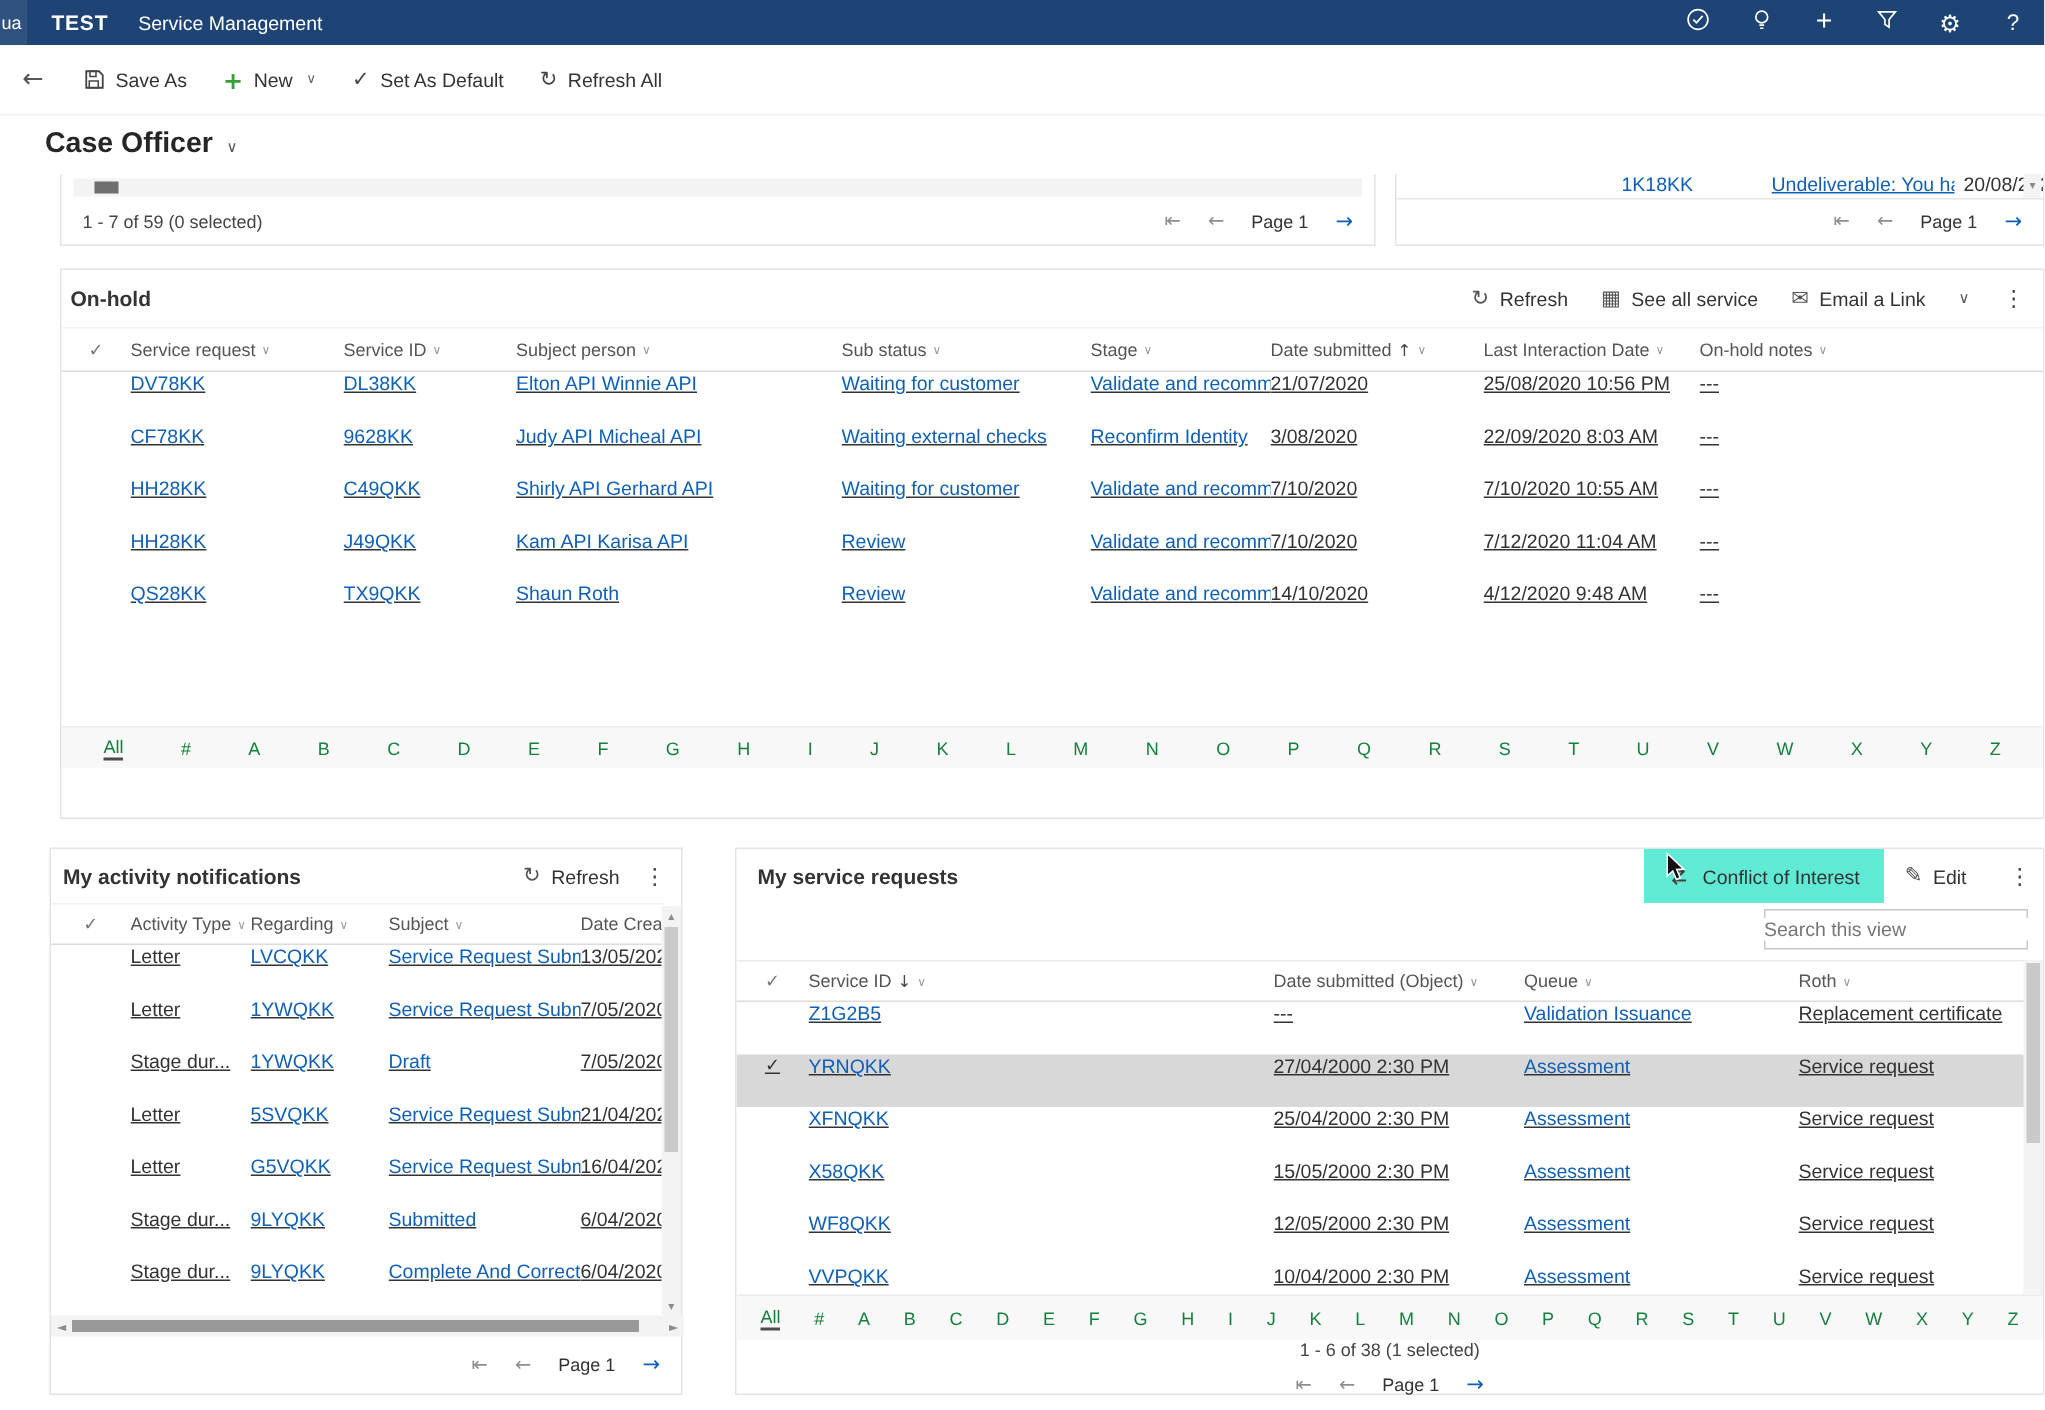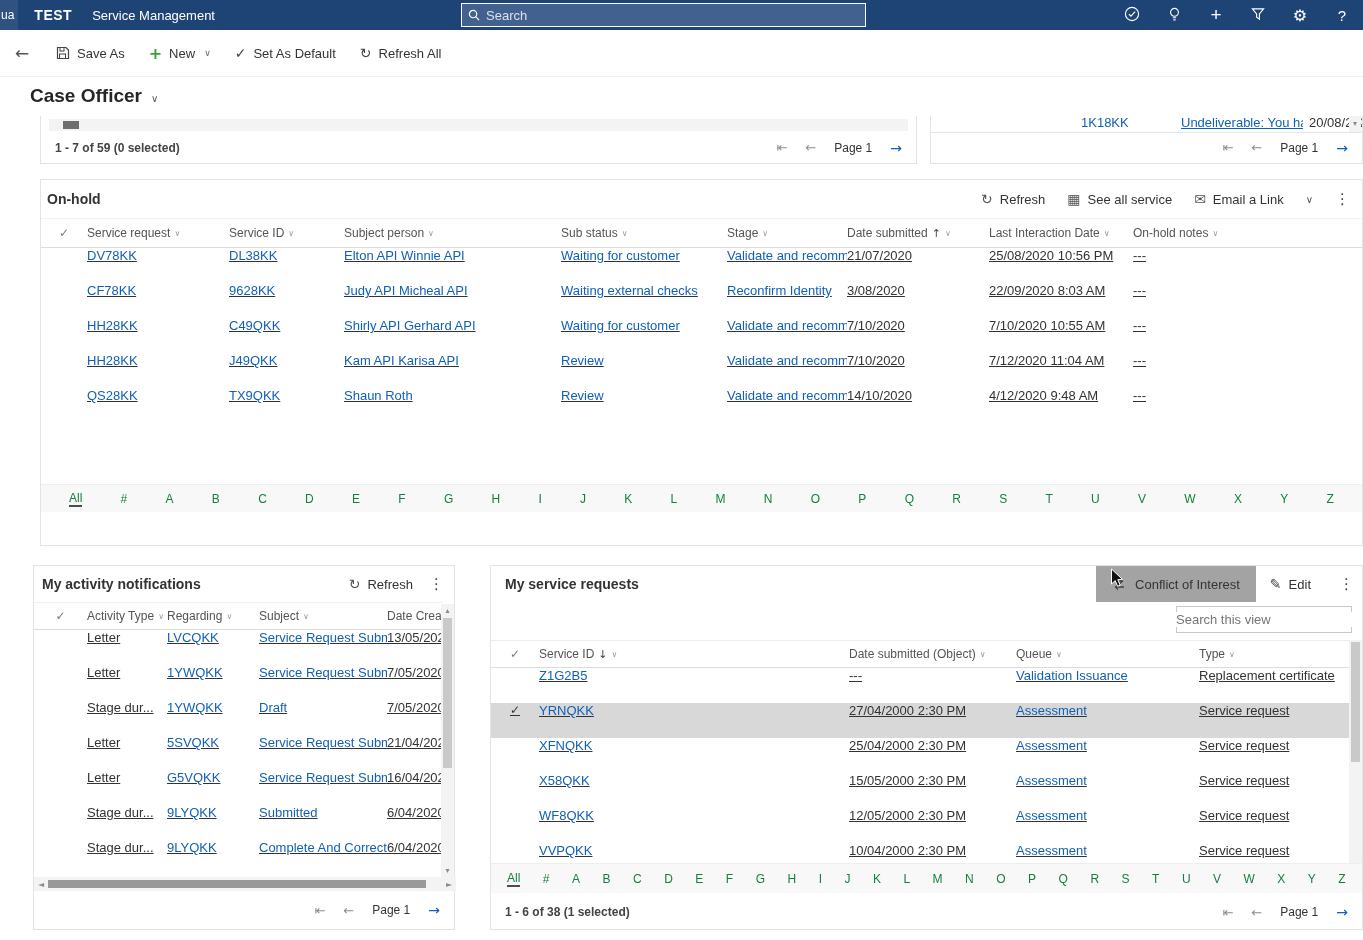--- a/index.html
+++ b/index.html
@@ -53,21 +53,21 @@
   .sel { background:#d8d8d8; }
   .sel .chkcol { color:#333; }
 
   .oh0{width:46px}.oh1{width:142px}.oh2{width:115px}.oh3{width:217px}.oh4{width:166px}
   .oh5{width:120px}.oh6{width:142px}.oh7{width:144px}.oh8{flex:1}
   .ac0{width:53px}.ac1{width:80px}.ac2{width:92px}.ac3{width:128px}.ac4{flex:1}
   .sr0{width:48px}.sr1{width:310px}.sr2{width:167px}.sr3{width:183px}.sr4{flex:1}
 
   .alpha { display:flex; align-items:center; justify-content:space-between; background:#f8f8f8; border-top:1px solid #eee; font-size:12px; color:#15803d; }
   .alpha span.active { border-bottom:2px solid #4c4c4c; }
-  .grid-footer { font-size:12px; color:#444; display:flex; align-items:center;font-weight:bold; }
+  .grid-footer { font-size:12px; color:#444; display:flex; align-items:center; }
 
   .pager { display:flex; align-items:center; gap:18px; font-size:12px; color:#333; }
   .pgi { color:#8d8d8d; font-size:13px; }
   .pgnext { color:#1160b7; font-size:14px; }
 
   
   .sb-track { background:#f3f3f3; position:absolute; }
   .sb-thumb { background:#c9c9c9; position:absolute; }
   .sb-arrow { position:absolute; color:#8b8b8b; font-size:8px; text-align:center; width:100%; }
 
@@ -100,53 +100,46 @@
   .panelD .vs { right:0; top:38px; width:13px; height:273px; }
   .panelD .vs .sb-thumb { left:2px; top:14px; width:9px; height:150px; }
   .panelD .hs { left:0; top:311px; width:422px; height:14px; }
   .panelD .hs .sb-thumb { left:14px; top:3px; width:378px; height:8px; background:#999; }
   .panelD .foot { position:absolute; left:0; top:325px; width:422px; height:38px; display:flex; align-items:center; justify-content:flex-end; padding-right:16px; }
 
   
   .panelE { left:490px; top:565px; width:873px; height:365px; }
   .panelE .sec-header { height:36px; }
   .panelE .sec-title { margin-left:14px; }
-  .conflict-btn { display:flex; align-items:center; gap:9px; background:#a3a3a3; height:36px; padding:0 16px; font-size:13px; color:#333; }
+  .conflict-btn { display:flex; align-items:center; gap:9px; background:#5eead4; height:36px; padding:0 16px; font-size:13px; color:#333; }
   .edit-btn { display:flex; align-items:center; gap:7px; padding:0 14px; font-size:13px; color:#333; }
   .searchrow { position:relative; height:38px; }
   .view-search { position:absolute; right:10px; top:4px; width:176px; height:27px; border:1px solid #c8c8c8; display:flex; align-items:center; padding:0 7px;justify-content:center; }
   .view-search input { border:none; outline:none; flex:1; font-size:13px; color:#555; font-family:"Liberation Sans",sans-serif; }
   .view-search input::placeholder { color:#767676; }
   .panelE .ghead { height:28px; width:860px; border-top:1px solid #ececec; }
   .panelE .rows { width:860px; height:195px; overflow:hidden; }
   .panelE .vs { right:0; top:74px; width:13px; height:223px; }
   .panelE .vs .sb-thumb { left:2px; top:2px; width:9px; height:120px; }
   .panelE .alpha { height:30px; padding:0 16px; }
-  .panelE .foot { height:38px; display:flex; align-items:center; justify-content:space-between; padding:0 14px; }
+  .panelE .foot { height:38px; display:flex; align-items:center; justify-content:space-between; padding:0 14px;flex-direction:column; }
 
   .cursor { position:absolute; left:1110px; top:568px; z-index:50; }
 </style>
 </head>
 <body>
 
 <div id="app">
 
   <div class="navbar">
     <div class="logo-tile">
         <span>ua</span>
       </div>
     <span class="nav-test">TEST</span>
     <span class="nav-app">Service Management</span>
-    <div class="nav-search">
-      <svg width="12" height="12" viewBox="0 0 13 13">
-          <circle cx="5.5" cy="5.5" r="4" stroke="#fff" fill="none" stroke-width="1.3"></circle>
-          <line x1="8.5" y1="8.5" x2="12" y2="12" stroke="#fff" stroke-width="1.3"></line>
-        </svg>
-      <input placeholder="Search" style="">
-    </div>
     <div class="nav-icons">
       <span class="nav-ico"><svg width="16" height="16" viewBox="0 0 17 17">
             <circle cx="8.5" cy="8.5" r="7" fill="none" stroke="#fff" stroke-width="1.2"></circle>
             <path d="M5.2 8.6 l2.2 2.2 L11.8 6" fill="none" stroke="#fff" stroke-width="1.3"></path>
           </svg></span>
       <span class="nav-ico"><svg width="15" height="16" viewBox="0 0 16 16">
             <circle cx="8" cy="6.2" r="4.2" fill="none" stroke="#fff" stroke-width="1.2"></circle>
             <path d="M6.3 12 h3.4 M6.8 14.2 h2.4" stroke="#fff" stroke-width="1.2" fill="none"></path>
           </svg></span>
       <span class="nav-ico" style="font-size:19px;">+</span>
@@ -500,21 +493,21 @@
         </span>
       <span class="hcell sr2">
           <span>Date submitted (Object)</span>
           <span class="chev g">∨</span>
         </span>
       <span class="hcell sr3">
           <span>Queue</span>
           <span class="chev g">∨</span>
         </span>
       <span class="hcell sr4">
-          <span>Type</span>
+          <span>Roth</span>
           <span class="chev g">∨</span>
         </span>
     </div>
     <div class="rows">
       <div class="row">
         <span class="cell sr0 chkcol"></span>
         <span class="cell sr1 link">Z1G2B5</span>
         <span class="cell sr2">---</span>
         <span class="cell sr3 link">Validation Issuance</span>
         <span class="cell sr4">Replacement certificate</span>

